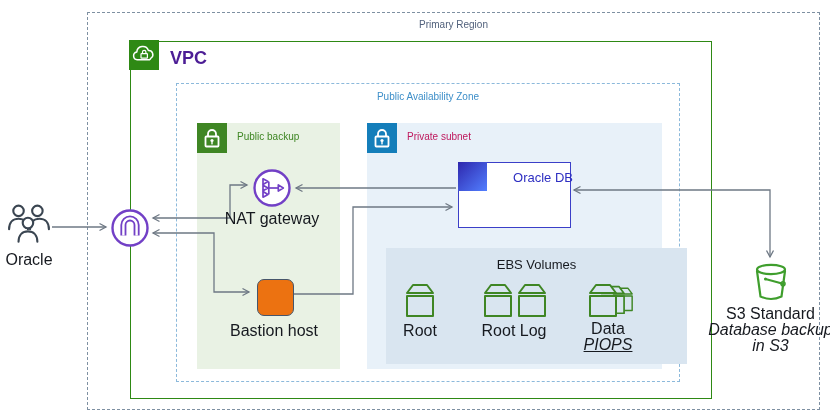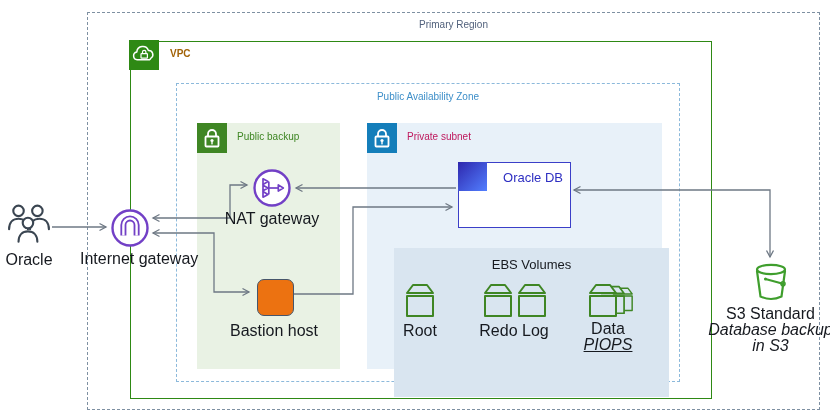--- a/index.html
+++ b/index.html
@@ -5,21 +5,21 @@
   html,body{margin:0;padding:0;background:#fff;}
   body{font-family:"Liberation Sans", sans-serif;color:#16191F;}
   .stage{position:relative;width:830px;height:419px;background:#fff;overflow:hidden;}
   .abs{position:absolute;}
   .box-label{font-size:10px;white-space:nowrap;}
   .caption{font-size:16px;color:#16191F;text-align:center;white-space:nowrap;}
   .caption.i{font-style:italic;}
   .region{border:1.4px dashed #7E90A2;}
   .region-label{width:100%;text-align:center;color:#51617C;top:6px;left:0;}
   .vpc{border:1.5px solid #2E8914;background:transparent;}
-  .vpc-label{color:#a16207;font-weight:bold;font-size:10px;}
+  .vpc-label{color:#4c1d95;font-weight:bold;font-size:18px;}
   .az{border:1.4px dashed #8CB9DB;}
   .az-label{width:100%;text-align:center;color:#3E8FC9;top:7px;left:0;}
   .subnet-pub{background:#E9F2E4;}
   .subnet-priv{background:#E8F1F9;}
   .sq-icon{width:30px;height:30px;}
   .pub-label{color:#3F8624;}
   .priv-label{color:#be185d;}
   .ebs-panel{background:#D9E5F0;}
   .ebs-title{width:100%;text-align:center;font-size:13px;color:#16191F;top:9px;left:0;}
   .oracle{background:#fff;border:1.5px solid #3B3FC8;}
@@ -52,21 +52,21 @@
   <div class="abs vpc" style="left:130px;top:41px;width:580px;height:356px;"></div>
 
   <div class="abs az" style="left:176px;top:83px;width:502px;height:297px;">
     <div class="abs box-label az-label">Public Availability Zone</div>
   </div>
 
   <div class="abs subnet-pub" style="left:197px;top:123px;width:143px;height:246px;"></div>
 
   <div class="abs subnet-priv" style="left:367px;top:123px;width:295px;height:246px;"></div>
 
-  <div class="abs ebs-panel" style="left:394px;top:248px;width:275px;height:149px;">
+  <div class="abs ebs-panel" style="left:386px;top:248px;width:275px;height:116px;padding-left:26px;">
     <div class="abs ebs-title">EBS Volumes</div>
   </div>
 
   <svg class="abs" style="left:0;top:0;" width="830" height="419" fill="none" stroke="#6E7884" stroke-width="1.3">
     <path d="M52,227 H106" marker-end="url(#arr)"></path>
     <path d="M153,218 H230 V185 H247" marker-start="url(#arr)" marker-end="url(#arr)"></path>
     <path d="M153,233 H214 V292 H249" marker-start="url(#arr)" marker-end="url(#arr)"></path>
     <path d="M456,188 H296" marker-end="url(#arr)"></path>
     <path d="M293,294 H353 V207 H452" marker-end="url(#arr)"></path>
     <path d="M574,190 H770 V257" marker-start="url(#arr)" marker-end="url(#arr)"></path>
@@ -113,21 +113,20 @@
   </div>
   <div class="abs caption" style="left:0px;top:251px;width:58px;">Oracle</div>
 
   <div class="abs" style="left:110px;top:208px;">
     <svg width="40" height="40" viewBox="0 0 40 40">
       <circle cx="20" cy="20" r="17.5" fill="#fff" stroke="#7240C6" stroke-width="2.4"></circle>
       <path d="M13.4,27.5 V17 A6.6,6.6 0 0 1 26.6,17 V27.5" fill="none" stroke="#7240C6" stroke-width="6"></path>
       <path d="M13.4,27.5 V17 A6.6,6.6 0 0 1 26.6,17 V27.5" fill="none" stroke="#fff" stroke-width="2.4"></path>
     </svg>
   </div>
-  <div class="abs caption" style="left:80px;top:250px;width:100px;">Internet gateway</div>
 
   <div class="abs" style="left:252px;top:168px;">
     <svg width="40" height="40" viewBox="0 0 40 40">
       <circle cx="20" cy="20" r="17.5" fill="#fff" stroke="#7240C6" stroke-width="2.4"></circle>
       <g fill="none" stroke="#7240C6" stroke-width="1.7" stroke-linejoin="round">
         <polygon points="11,10.8 16,13.6 11,16.4"></polygon>
         <polygon points="11,17.2 16,20 11,22.8"></polygon>
         <polygon points="11,23.6 16,26.4 11,29.2"></polygon>
         <line x1="16.8" y1="13.6" x2="16.8" y2="26.4"></line>
         <line x1="16.8" y1="20" x2="26.3" y2="20"></line>
@@ -135,37 +134,37 @@
       </g>
     </svg>
   </div>
   <div class="abs caption" style="left:222px;top:210px;width:100px;">NAT gateway</div>
 
   <div class="abs bastion" style="left:257px;top:279px;width:35px;height:35px;"></div>
   <div class="abs caption" style="left:224px;top:322px;width:100px;">Bastion host</div>
 
   <div class="abs oracle" style="left:458px;top:162px;width:111px;height:64px;">
     <div class="abs oracle-corner" style="left:-1px;top:-1px;width:29px;height:29px;"></div>
-    <div class="abs oracle-label" style="left:34px;top:7px;width:80px;">Oracle DB</div>
+    <div class="abs oracle-label" style="left:44px;top:7px;width:80px;">Oracle DB</div>
   </div>
 
   <div class="abs" style="left:405px;top:282px;">
     <svg width="30" height="38" viewBox="0 0 30 38">
         <use href="#vol"></use>
       </svg>
   </div>
   <div class="abs caption" style="left:380px;top:322px;width:80px;">Root</div>
 
   <div class="abs" style="left:483px;top:282px;">
     <svg width="64" height="38" viewBox="0 0 64 38">
       <use href="#vol"></use>
       <use href="#vol" transform="translate(34,0)"></use>
     </svg>
   </div>
-  <div class="abs caption" style="left:474px;top:322px;width:80px;">Redo Log</div>
+  <div class="abs caption" style="left:474px;top:322px;width:80px;">Root Log</div>
 
   <div class="abs" style="left:588px;top:282px;">
     <svg width="48" height="38" viewBox="0 0 48 38">
       <use href="#vol" transform="translate(24,4) scale(0.72)"></use>
       <use href="#vol" transform="translate(12,2) scale(0.86)"></use>
       <use href="#vol"></use>
     </svg>
   </div>
   <div class="abs caption" style="left:568px;top:320px;width:80px;">Data</div>
   <div class="abs caption i" style="left:568px;top:336px;width:80px;text-decoration:underline;">PIOPS</div>

